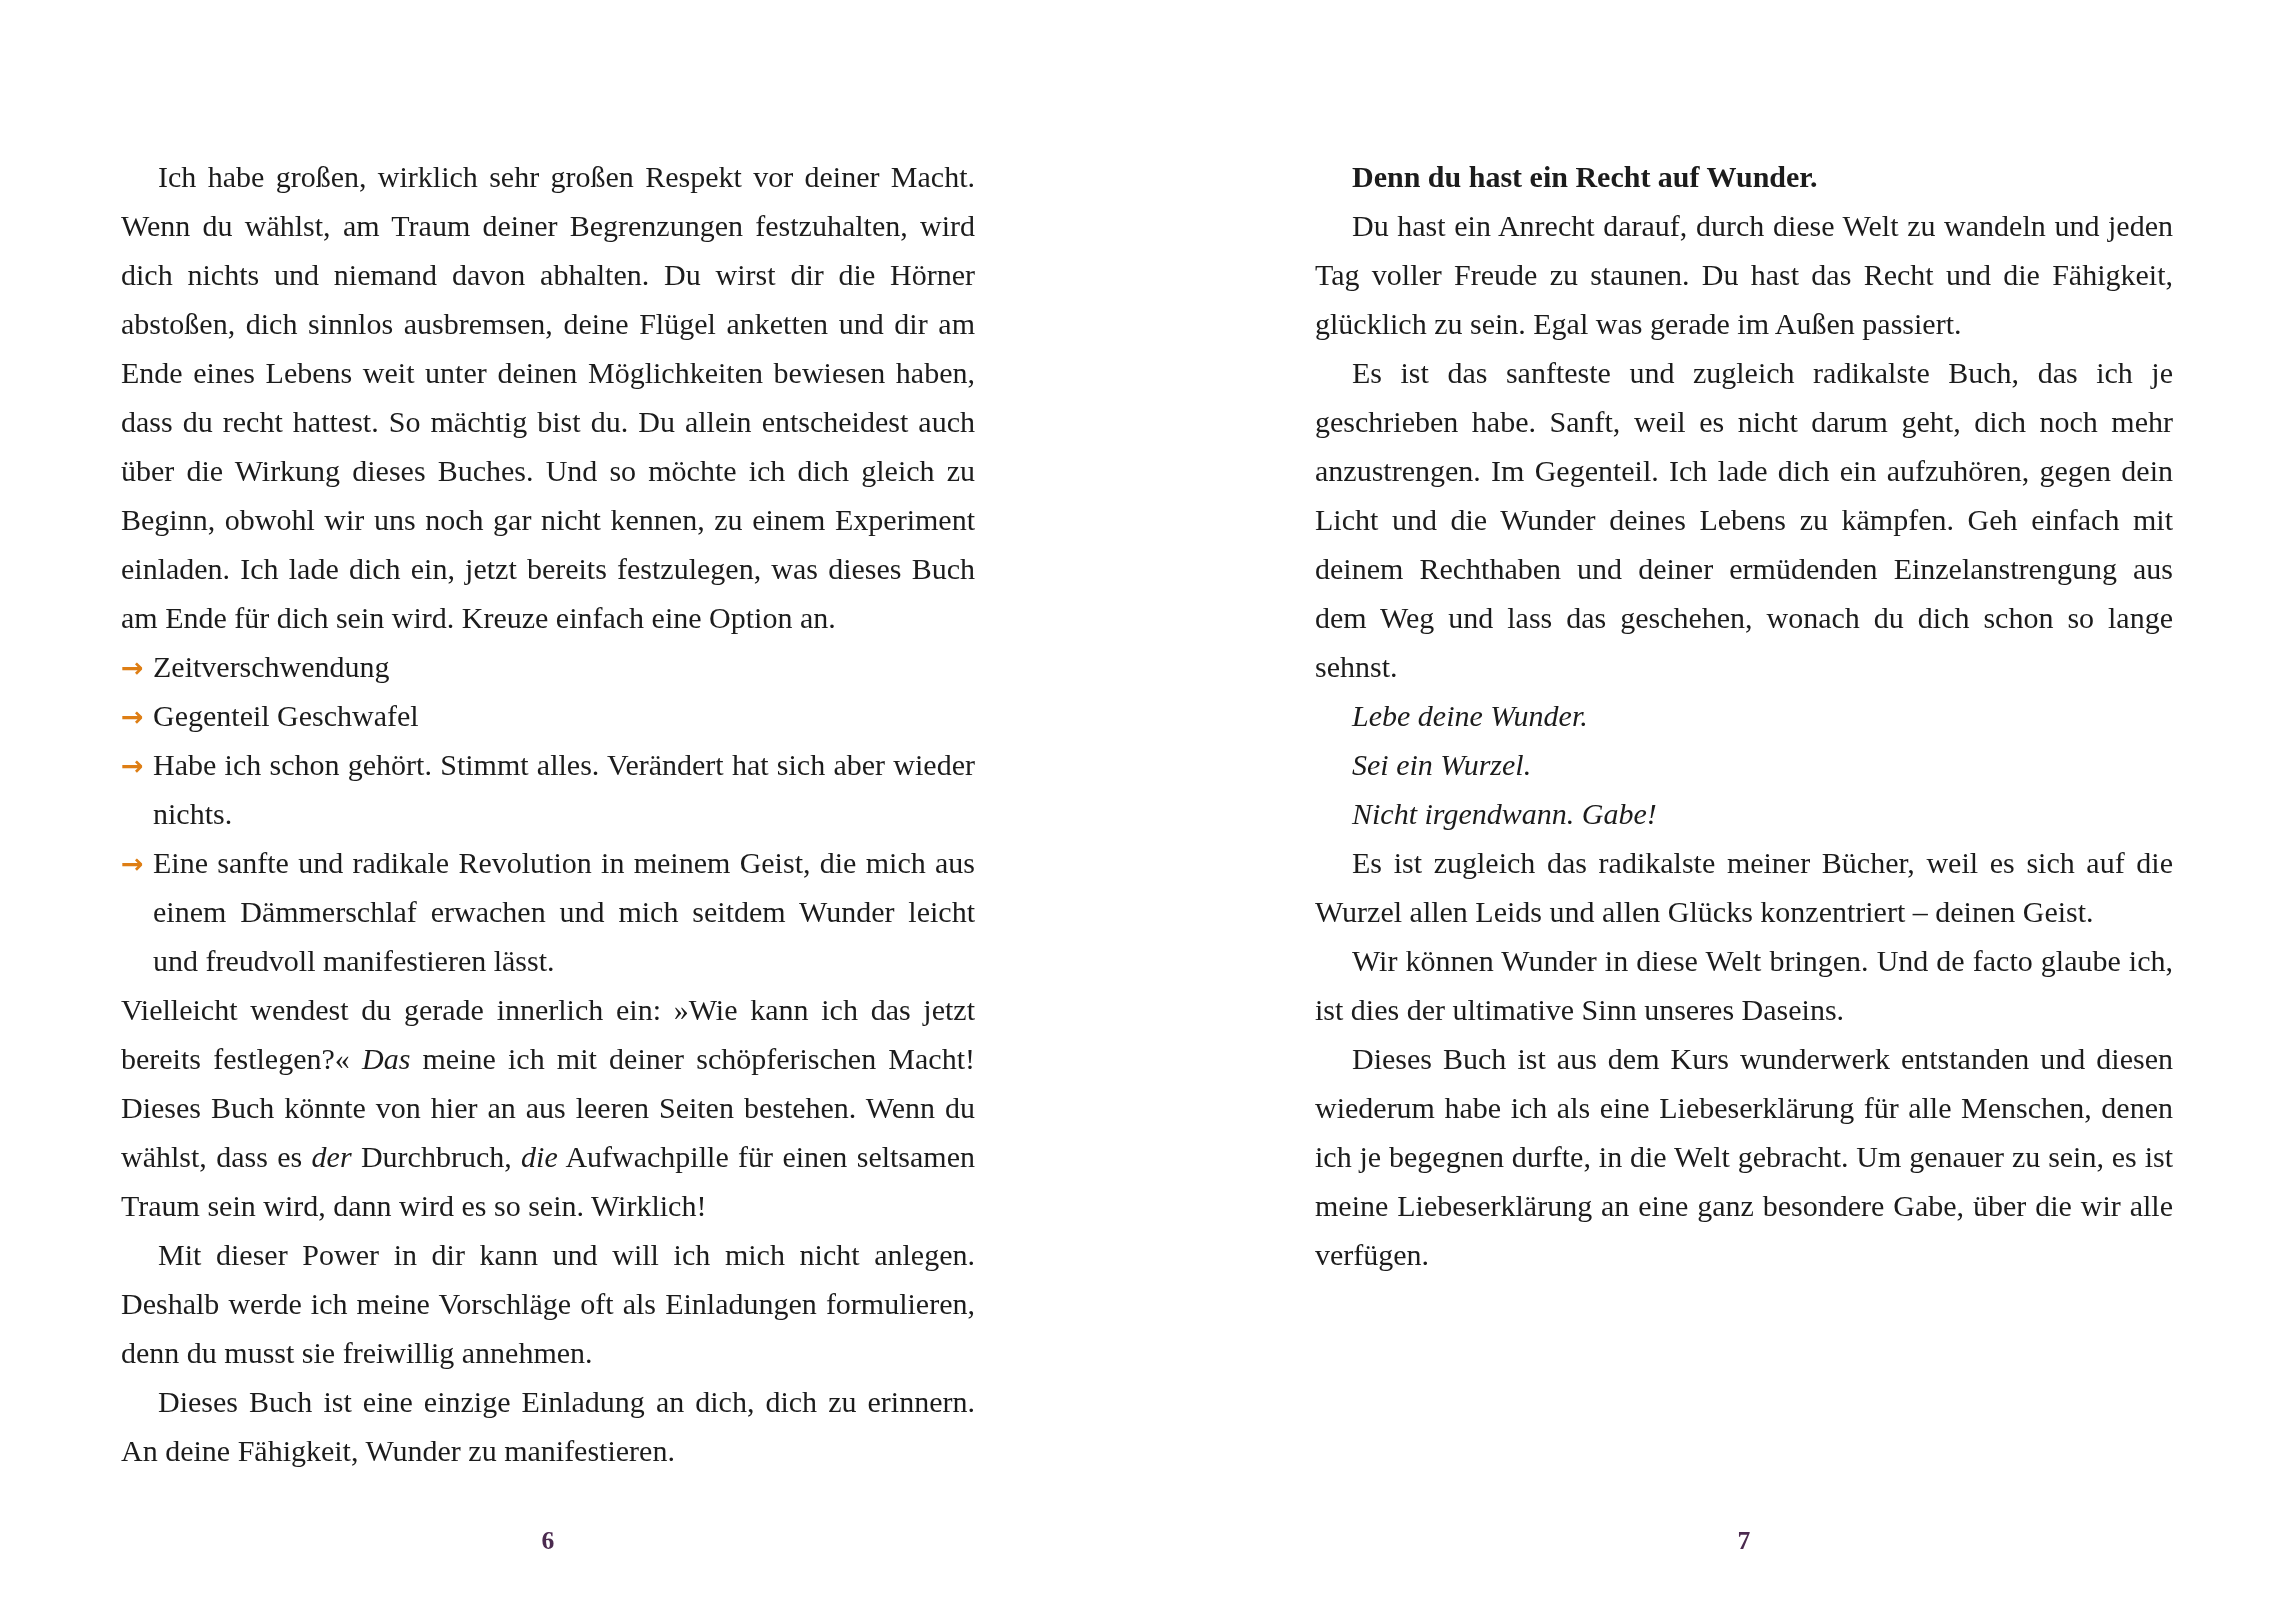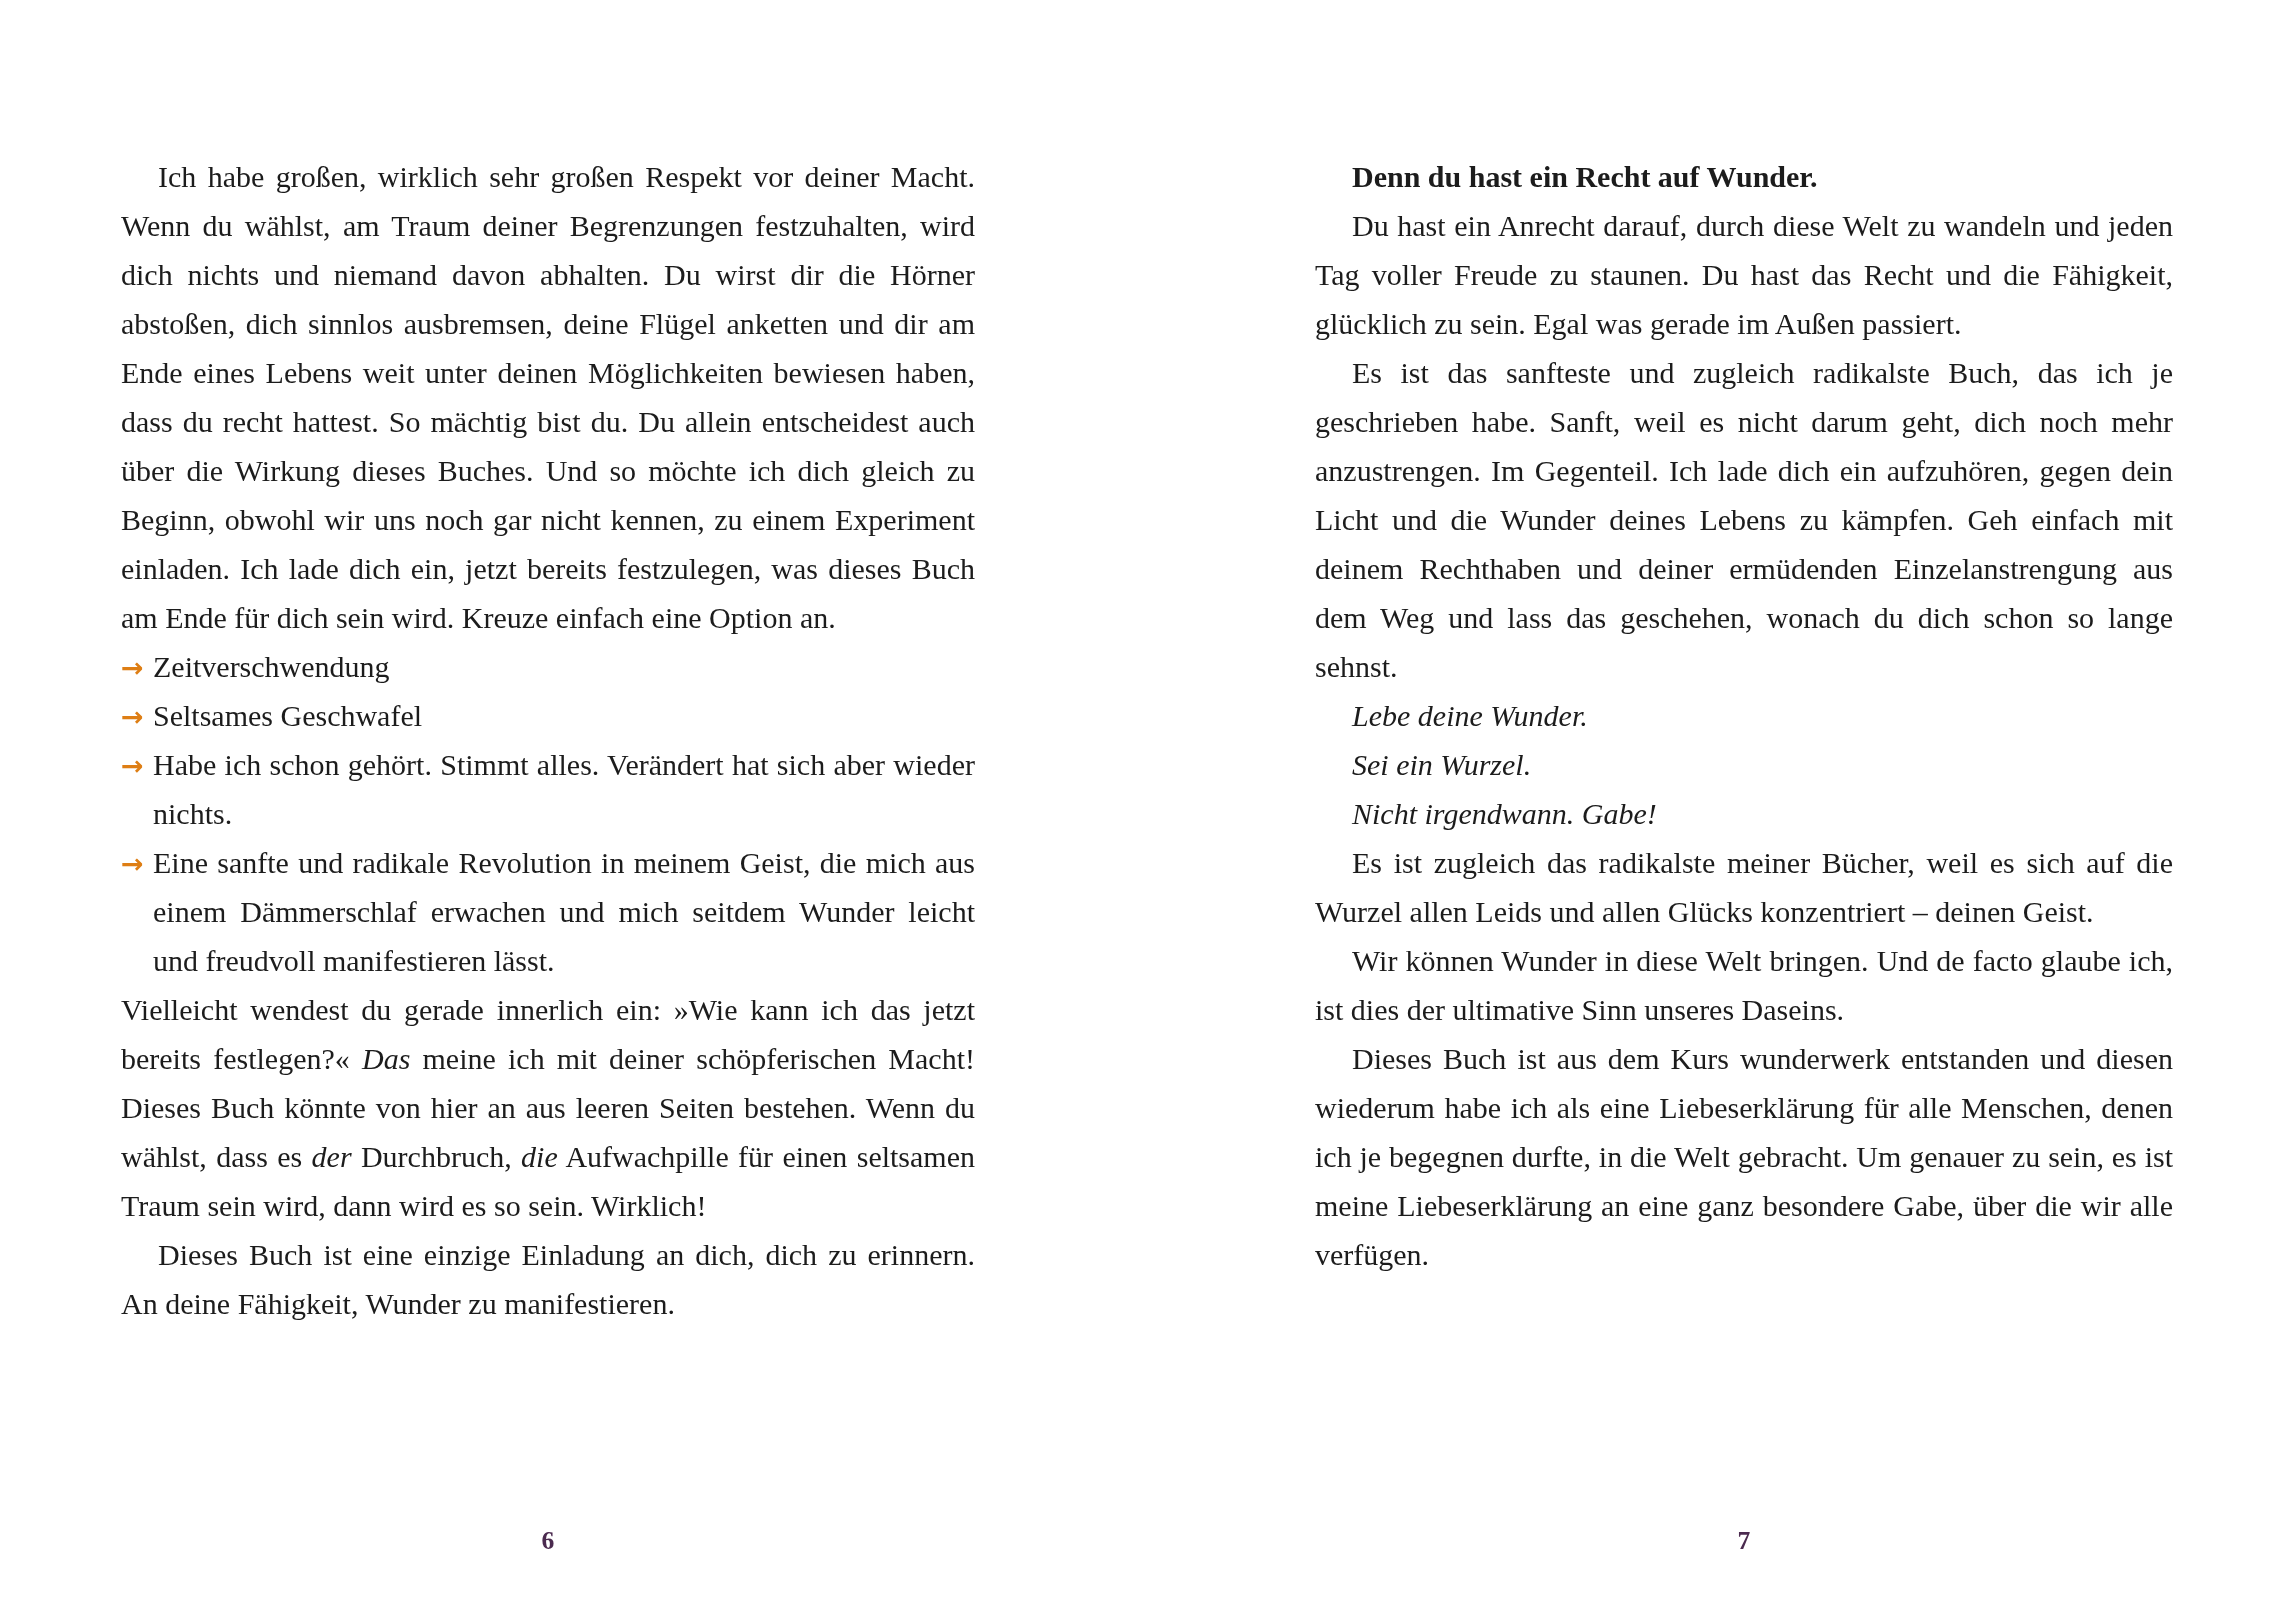--- a/index.html
+++ b/index.html
@@ -58,24 +58,25 @@
     color: var(--pagenum-color, #4b2a4f);
   }
 </style>
 </head>
 <body style="background: rgb(255, 255, 255);">
 
 <div class="page page-left">
   <div class="page-body">
       <p class="para indent"><span>Ich habe großen, wirklich sehr großen Respekt vor deiner Macht. Wenn du wählst, am Traum deiner Begrenzungen festzuhalten, wird dich nichts und niemand davon abhalten. Du wirst dir die Hörner abstoßen, dich sinnlos ausbremsen, deine Flügel anketten und dir am Ende eines Lebens weit unter deinen Möglichkeiten bewiesen haben, dass du recht hattest. So mächtig bist du. Du allein entscheidest auch über die Wirkung dieses Buches. Und so möchte ich dich gleich zu Beginn, obwohl wir uns noch gar nicht kennen, zu einem Experiment einladen. Ich lade dich ein, jetzt bereits festzulegen, was dieses Buch am Ende für dich sein wird. Kreuze einfach eine Option an.</span></p>
       <div class="bullet"><span class="arrow">→</span><span><span>Zeitverschwendung</span></span></div>
-      <div class="bullet"><span class="arrow">→</span><span><span>Seltsames Geschwafel</span></span></div>
+      <div class="bullet"><span class="arrow">→</span><span><span>Gegenteil Geschwafel</span></span></div>
       <div class="bullet"><span class="arrow">→</span><span><span>Habe ich schon gehört. Stimmt alles. Verändert hat sich aber wieder nichts.</span></span></div>
       <div class="bullet"><span class="arrow">→</span><span><span>Eine sanfte und radikale Revolution in meinem Geist, die mich aus einem Dämmerschlaf erwachen und mich seitdem Wunder leicht und freudvoll manifestieren lässt.</span></span></div>
       <p class="para"><span>Vielleicht wendest du gerade innerlich ein: »Wie kann ich das jetzt bereits festlegen?« </span><span class="it">Das</span><span> meine ich mit deiner schöpferischen Macht! Dieses Buch könnte von hier an aus leeren Seiten bestehen. Wenn du wählst, dass es </span><span class="it">der</span><span> Durchbruch, </span><span class="it">die</span><span> Aufwachpille für einen seltsamen Traum sein wird, dann wird es so sein. Wirklich!</span></p>
+      <p class="para indent"><span>Mit dieser Power in dir kann und will ich mich nicht anlegen. Deshalb werde ich meine Vorschläge oft als Einladungen formulieren, denn du musst sie freiwillig annehmen.</span></p>
       <p class="para indent"><span>Dieses Buch ist eine einzige Einladung an dich, dich zu erinnern. An deine Fähigkeit, Wunder zu manifestieren.</span></p>
     </div>
   <div class="page-number">6</div>
 </div>
 
 <div class="page page-right">
   <div class="page-body">
       <p class="para indent bold"><span>Denn du hast ein Recht auf Wunder.</span></p>
       <p class="para indent"><span>Du hast ein Anrecht darauf, durch diese Welt zu wandeln und jeden Tag voller Freude zu staunen. Du hast das Recht und die Fähigkeit, glücklich zu sein. Egal was gerade im Außen passiert.</span></p>
       <p class="para indent"><span>Es ist das sanfteste und zugleich radikalste Buch, das ich je geschrieben habe. Sanft, weil es nicht darum geht, dich noch mehr anzustrengen. Im Gegenteil. Ich lade dich ein aufzuhören, gegen dein Licht und die Wunder deines Lebens zu kämpfen. Geh einfach mit deinem Rechthaben und deiner ermüdenden Einzelanstrengung aus dem Weg und lass das geschehen, wonach du dich schon so lange sehnst.</span></p>

